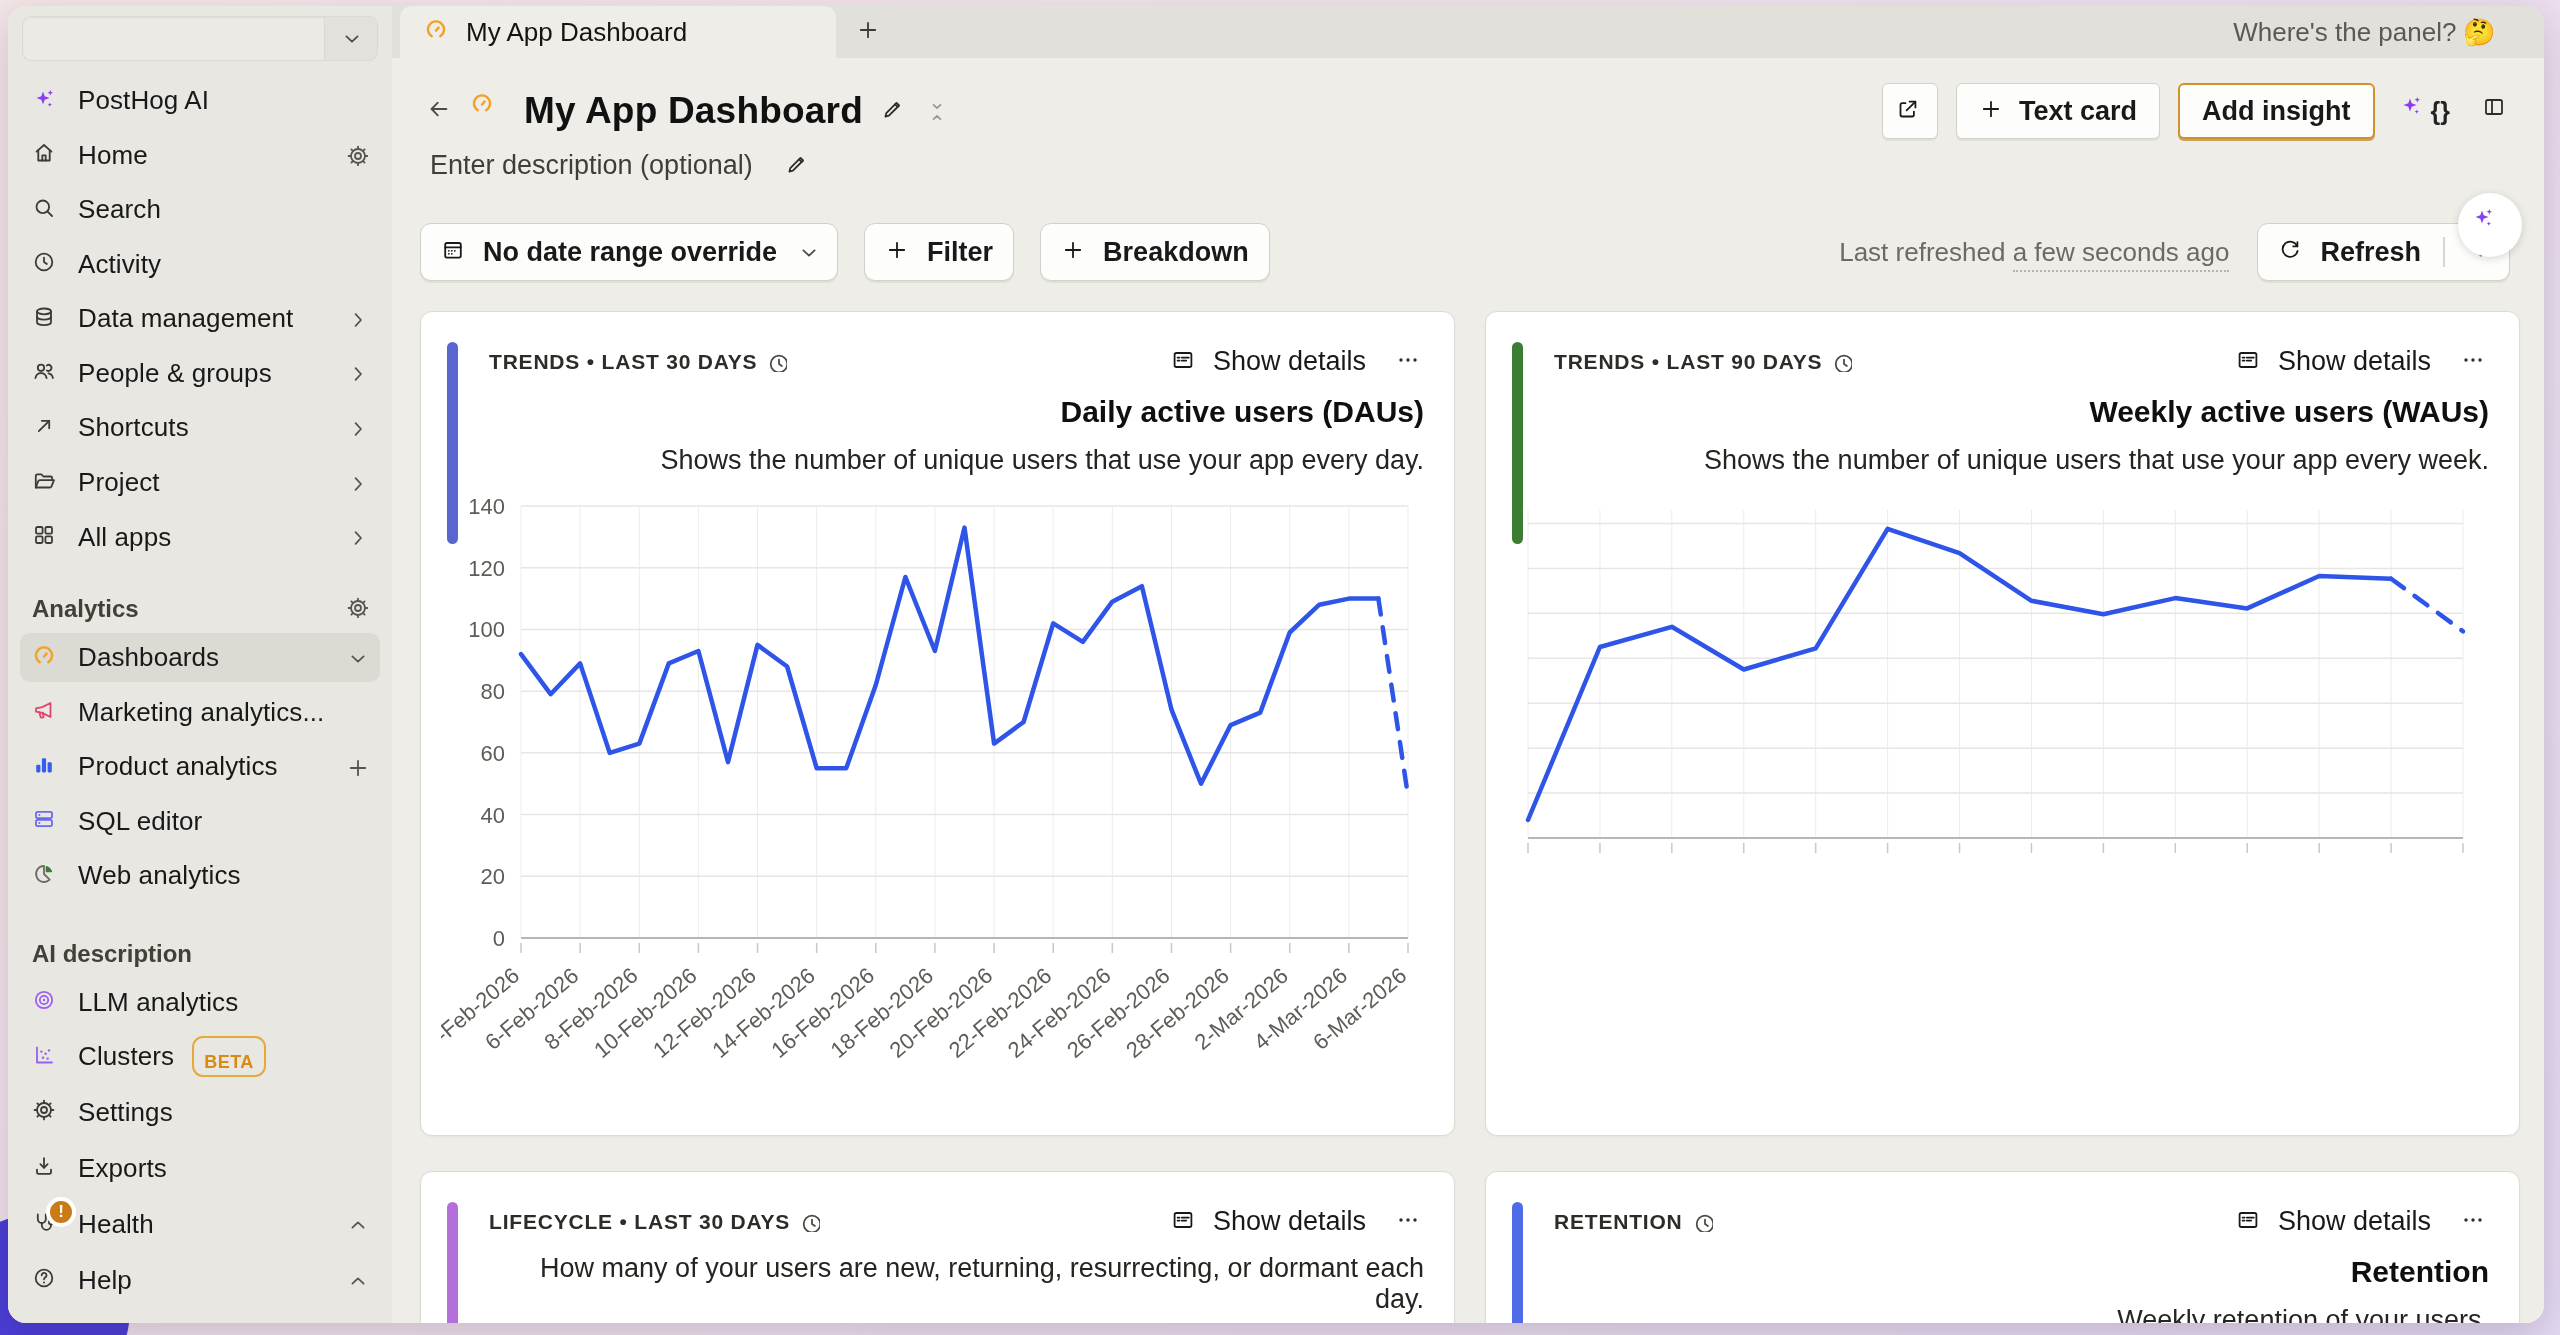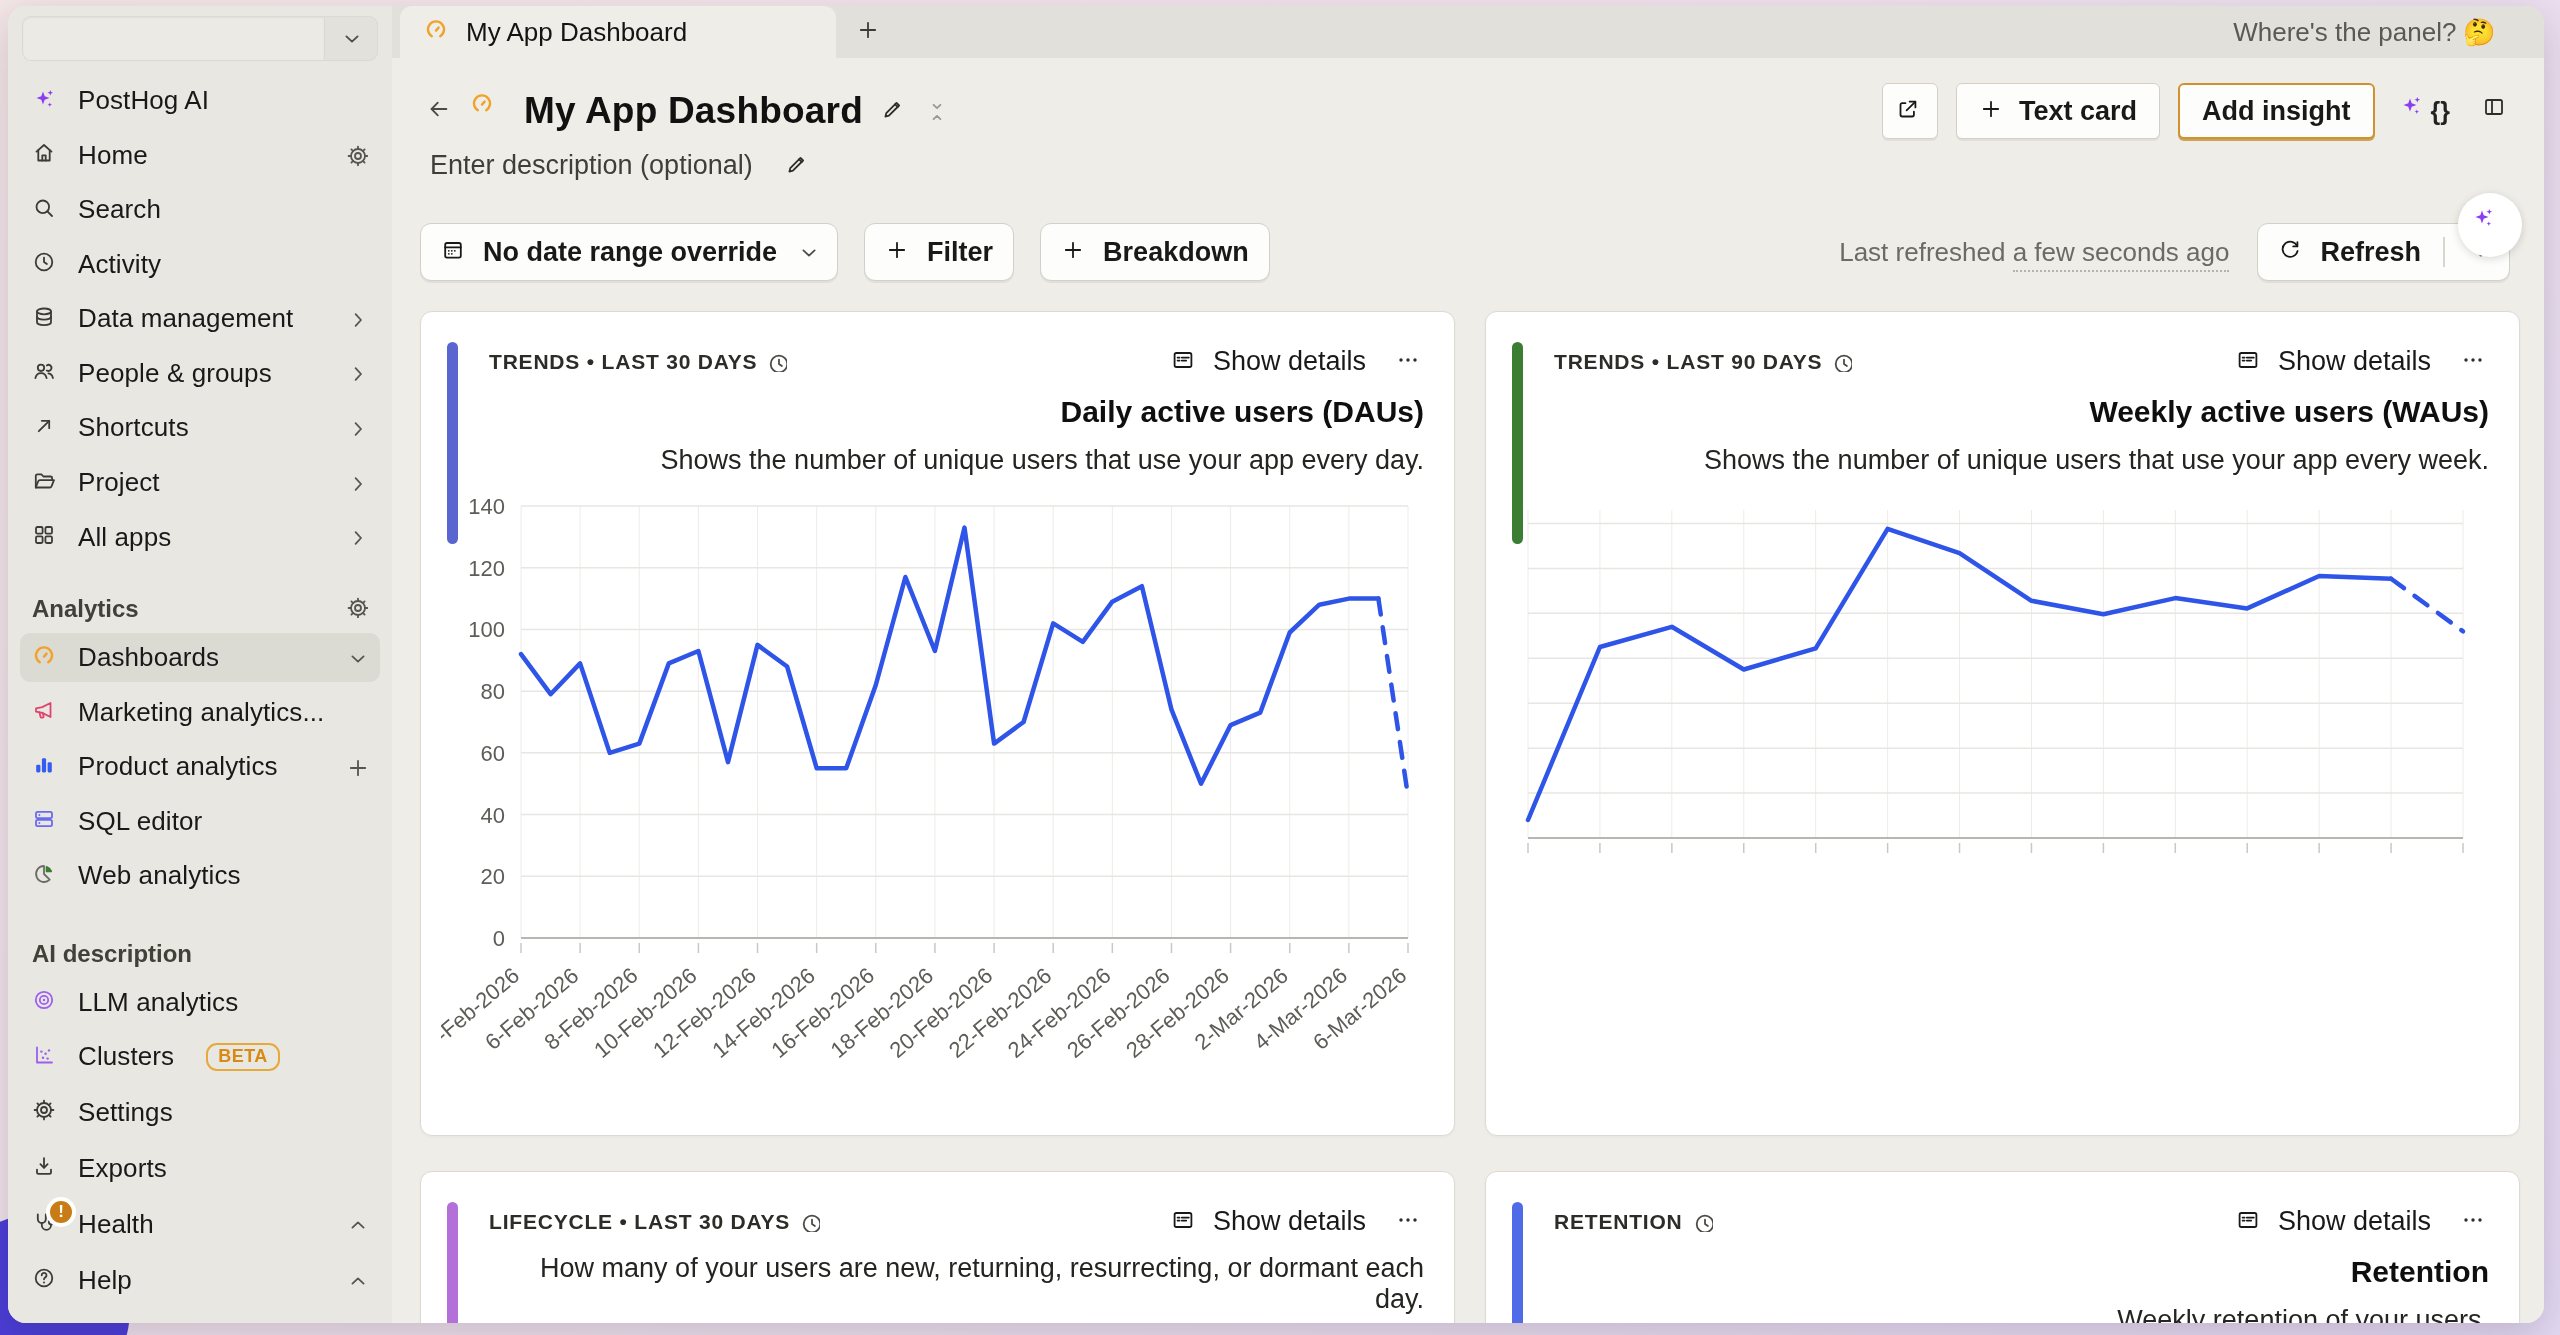--- a/index.html
+++ b/index.html
@@ -24,22 +24,22 @@
     display:flex; align-items:center; justify-content:center; color:#4c4b46; }
   .srow { display:flex; align-items:center; height:50px; margin-bottom:6px; padding:0 12px;
     border-radius:10px; gap:18px; cursor:pointer; position:relative; }
   .srow.active { background:#dbdad3; }
   .srow .lab { font-size:26px; color:#19191a; letter-spacing:.1px; white-space:nowrap; overflow:hidden; }
   .srow .trail { margin-left:auto; color:#56554f; display:flex; align-items:center; }
   .section-h { display:flex; align-items:center; margin:28px 12px 10px; }
   .section-h .t { font-size:24px; font-weight:700; color:#414039; }
   .section-h .trail { margin-left:auto; color:#56554f; }
   .section-h.ai { margin-top:34px; }
-  .beta { margin-left:14px; font-size:18px; font-weight:700; color:#d98a12; border:2px solid #e5a93c;
-    border-radius:11px; padding:1px 10px 2px; letter-spacing:.5px; }
+  .beta { font-size:18px; font-weight:700; color:#d98a12; border:2px solid #e5a93c;
+    border-radius:11px; padding:14px 10px 2px; letter-spacing:.5px; }
   .notif { position:absolute; left:26px; top:-2px; width:30px; height:30px; border-radius:50%;
     background:#c97b16; border:4px solid #fff; color:#fff; font-size:17px; font-weight:700;
     display:flex; align-items:center; justify-content:center; }
   .sfooter { margin-top:auto; }
 
   
   .ic { width:28px; height:28px; flex:0 0 auto; fill:none; stroke:currentColor;
     stroke-width:1.8; stroke-linecap:round; stroke-linejoin:round; }
   .ic.sm { width:22px; height:22px; }
   .ic.xs { width:20px; height:20px; }

